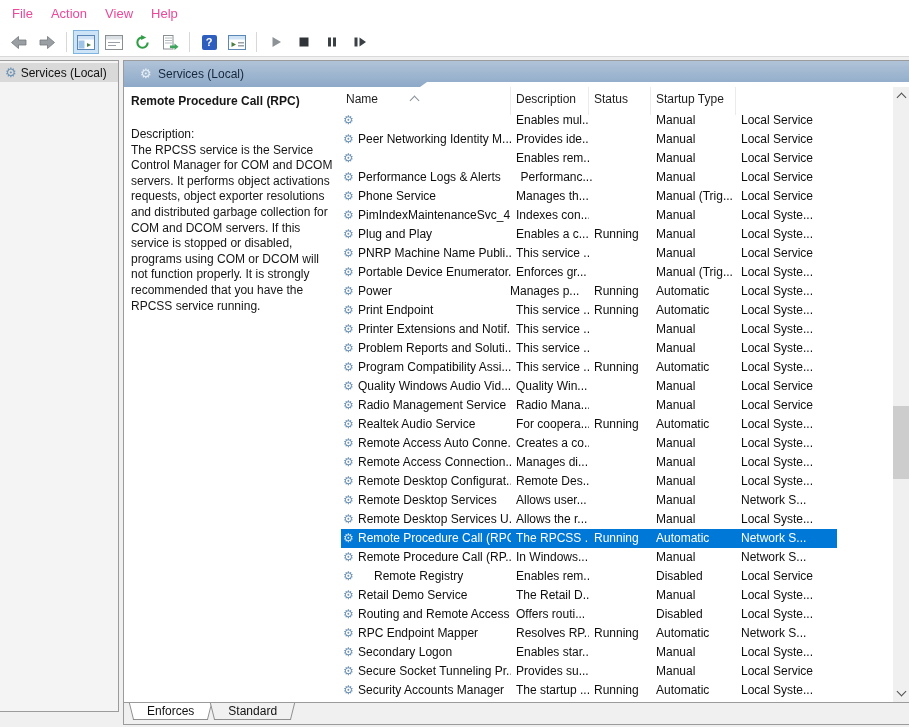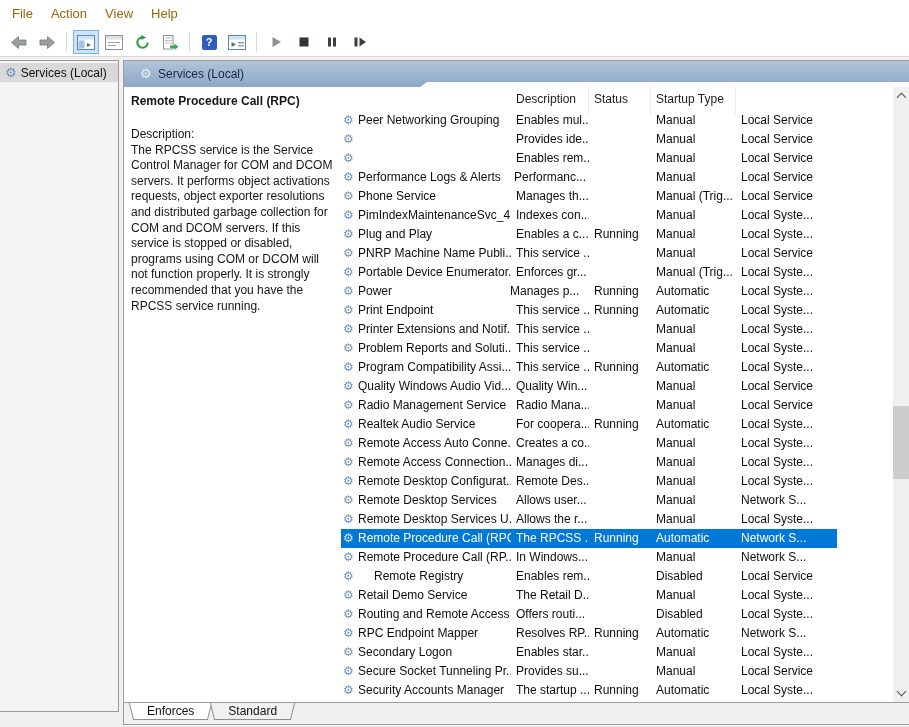--- a/index.html
+++ b/index.html
@@ -2,21 +2,21 @@
 <html><head>
 <meta charset="utf-8">
 <style>
   * { margin:0; padding:0; box-sizing:content-box; }
   html,body { background:#f0f0f0; }
   body { font-family:"Liberation Sans", sans-serif; }
   #app { position:relative; width:909px; height:727px; background:#f0f0f0; overflow:hidden; }
 
   
   .menubar { position:absolute; top:0; left:0; right:0; height:28px; background:#ffffff; padding-left:3px; }
-  .menu-item { display:inline-block; padding:6px 9px 5px 9px; font-size:13px; color:#a16207; cursor:default; }
+  .menu-item { display:inline-block; padding:6px 9px 5px 9px; font-size:13px; color:#ec4899; cursor:default; }
 
   
   .toolbar { position:absolute; top:28px; left:0; right:0; height:28px; background:#ffffff; border-bottom:1px solid #d9d9d9; display:flex; align-items:center; padding-left:5px; }
   .tbtn { width:24px; height:22px; display:flex; align-items:center; justify-content:center; border:1px solid transparent; margin:0 1px; }
   .tbtn.pressed { background:#cde4f7; border-color:#7eb4e2; }
   .tsep { width:1px; height:20px; background:#d8d8d8; margin:0 5px; }
   .help-glyph { display:inline-block; width:15px; height:15px; background:#2f5fbe; color:#fff; font-weight:bold; font-size:11px; line-height:15px; text-align:center; border-radius:2px; }
 
   
   .workspace { position:absolute; top:57px; left:0; right:0; bottom:0; background:#f0f0f0; }
@@ -200,51 +200,52 @@
       </div>
 
       <div class="details">
         <div class="details-title">Remote Procedure Call (RPC)</div>
         <div class="details-desc-label">Description:</div>
         <div class="details-desc">The RPCSS service is the Service Control Manager for COM and DCOM servers. It performs object activations requests, object exporter resolutions and distributed garbage collection for COM and DCOM servers. If this service is stopped or disabled, programs using COM or DCOM will not function properly. It is strongly recommended that you have the RPCSS service running.</div>
       </div>
 
       <div class="list">
         <div class="list-header" id="list-header">
+            <div class="hcell" style="left: 0px; width: 164px;"><span>Name</span><span class="sort-chevron"></span></div>
             <div class="hcell" style="left: 170px; width: 72px;"><span>Description</span></div>
             <div class="hcell" style="left: 248px; width: 56px;"><span>Status</span></div>
             <div class="hcell" style="left: 310px; width: 79px;"><span>Startup Type</span></div>
           </div>
         <div class="rows" id="rows">
             <div class="row">
               <span class="gear">⚙</span>
-              <div class="cell name" style="left: 0px; width: 153px;">Peer Networking Grouping</div>
               <div class="cell" style="left: 170px; width: 73px;">Enables mul...</div>
               <div class="cell" style="left: 248px; width: 57px;"></div>
               <div class="cell" style="left: 310px; width: 80px;">Manual</div>
               <div class="cell" style="left: 395px; width: 96px;">Local Service</div>
             </div>
             <div class="row">
               <span class="gear">⚙</span>
+              <div class="cell name" style="left: 0px; width: 153px;">Peer Networking Identity M...</div>
               <div class="cell" style="left: 170px; width: 73px;">Provides ide...</div>
               <div class="cell" style="left: 248px; width: 57px;"></div>
               <div class="cell" style="left: 310px; width: 80px;">Manual</div>
               <div class="cell" style="left: 395px; width: 96px;">Local Service</div>
             </div>
             <div class="row">
               <span class="gear">⚙</span>
               <div class="cell" style="left: 170px; width: 73px;">Enables rem...</div>
               <div class="cell" style="left: 248px; width: 57px;"></div>
               <div class="cell" style="left: 310px; width: 80px;">Manual</div>
               <div class="cell" style="left: 395px; width: 96px;">Local Service</div>
             </div>
             <div class="row">
               <span class="gear">⚙</span>
               <div class="cell name" style="left: 0px; width: 153px;">Performance Logs &amp; Alerts</div>
-              <div class="cell" style="left: 168px; width: 73px;">Performanc...</div>
+              <div class="cell" style="left: 174px; width: 73px; text-align: center;">Performanc...</div>
               <div class="cell" style="left: 248px; width: 57px;"></div>
               <div class="cell" style="left: 310px; width: 80px;">Manual</div>
               <div class="cell" style="left: 395px; width: 96px;">Local Service</div>
             </div>
             <div class="row">
               <span class="gear">⚙</span>
               <div class="cell name" style="left: 0px; width: 153px;">Phone Service</div>
               <div class="cell" style="left: 170px; width: 73px;">Manages th...</div>
               <div class="cell" style="left: 248px; width: 57px;"></div>
               <div class="cell" style="left: 310px; width: 80px;">Manual (Trig...</div>

